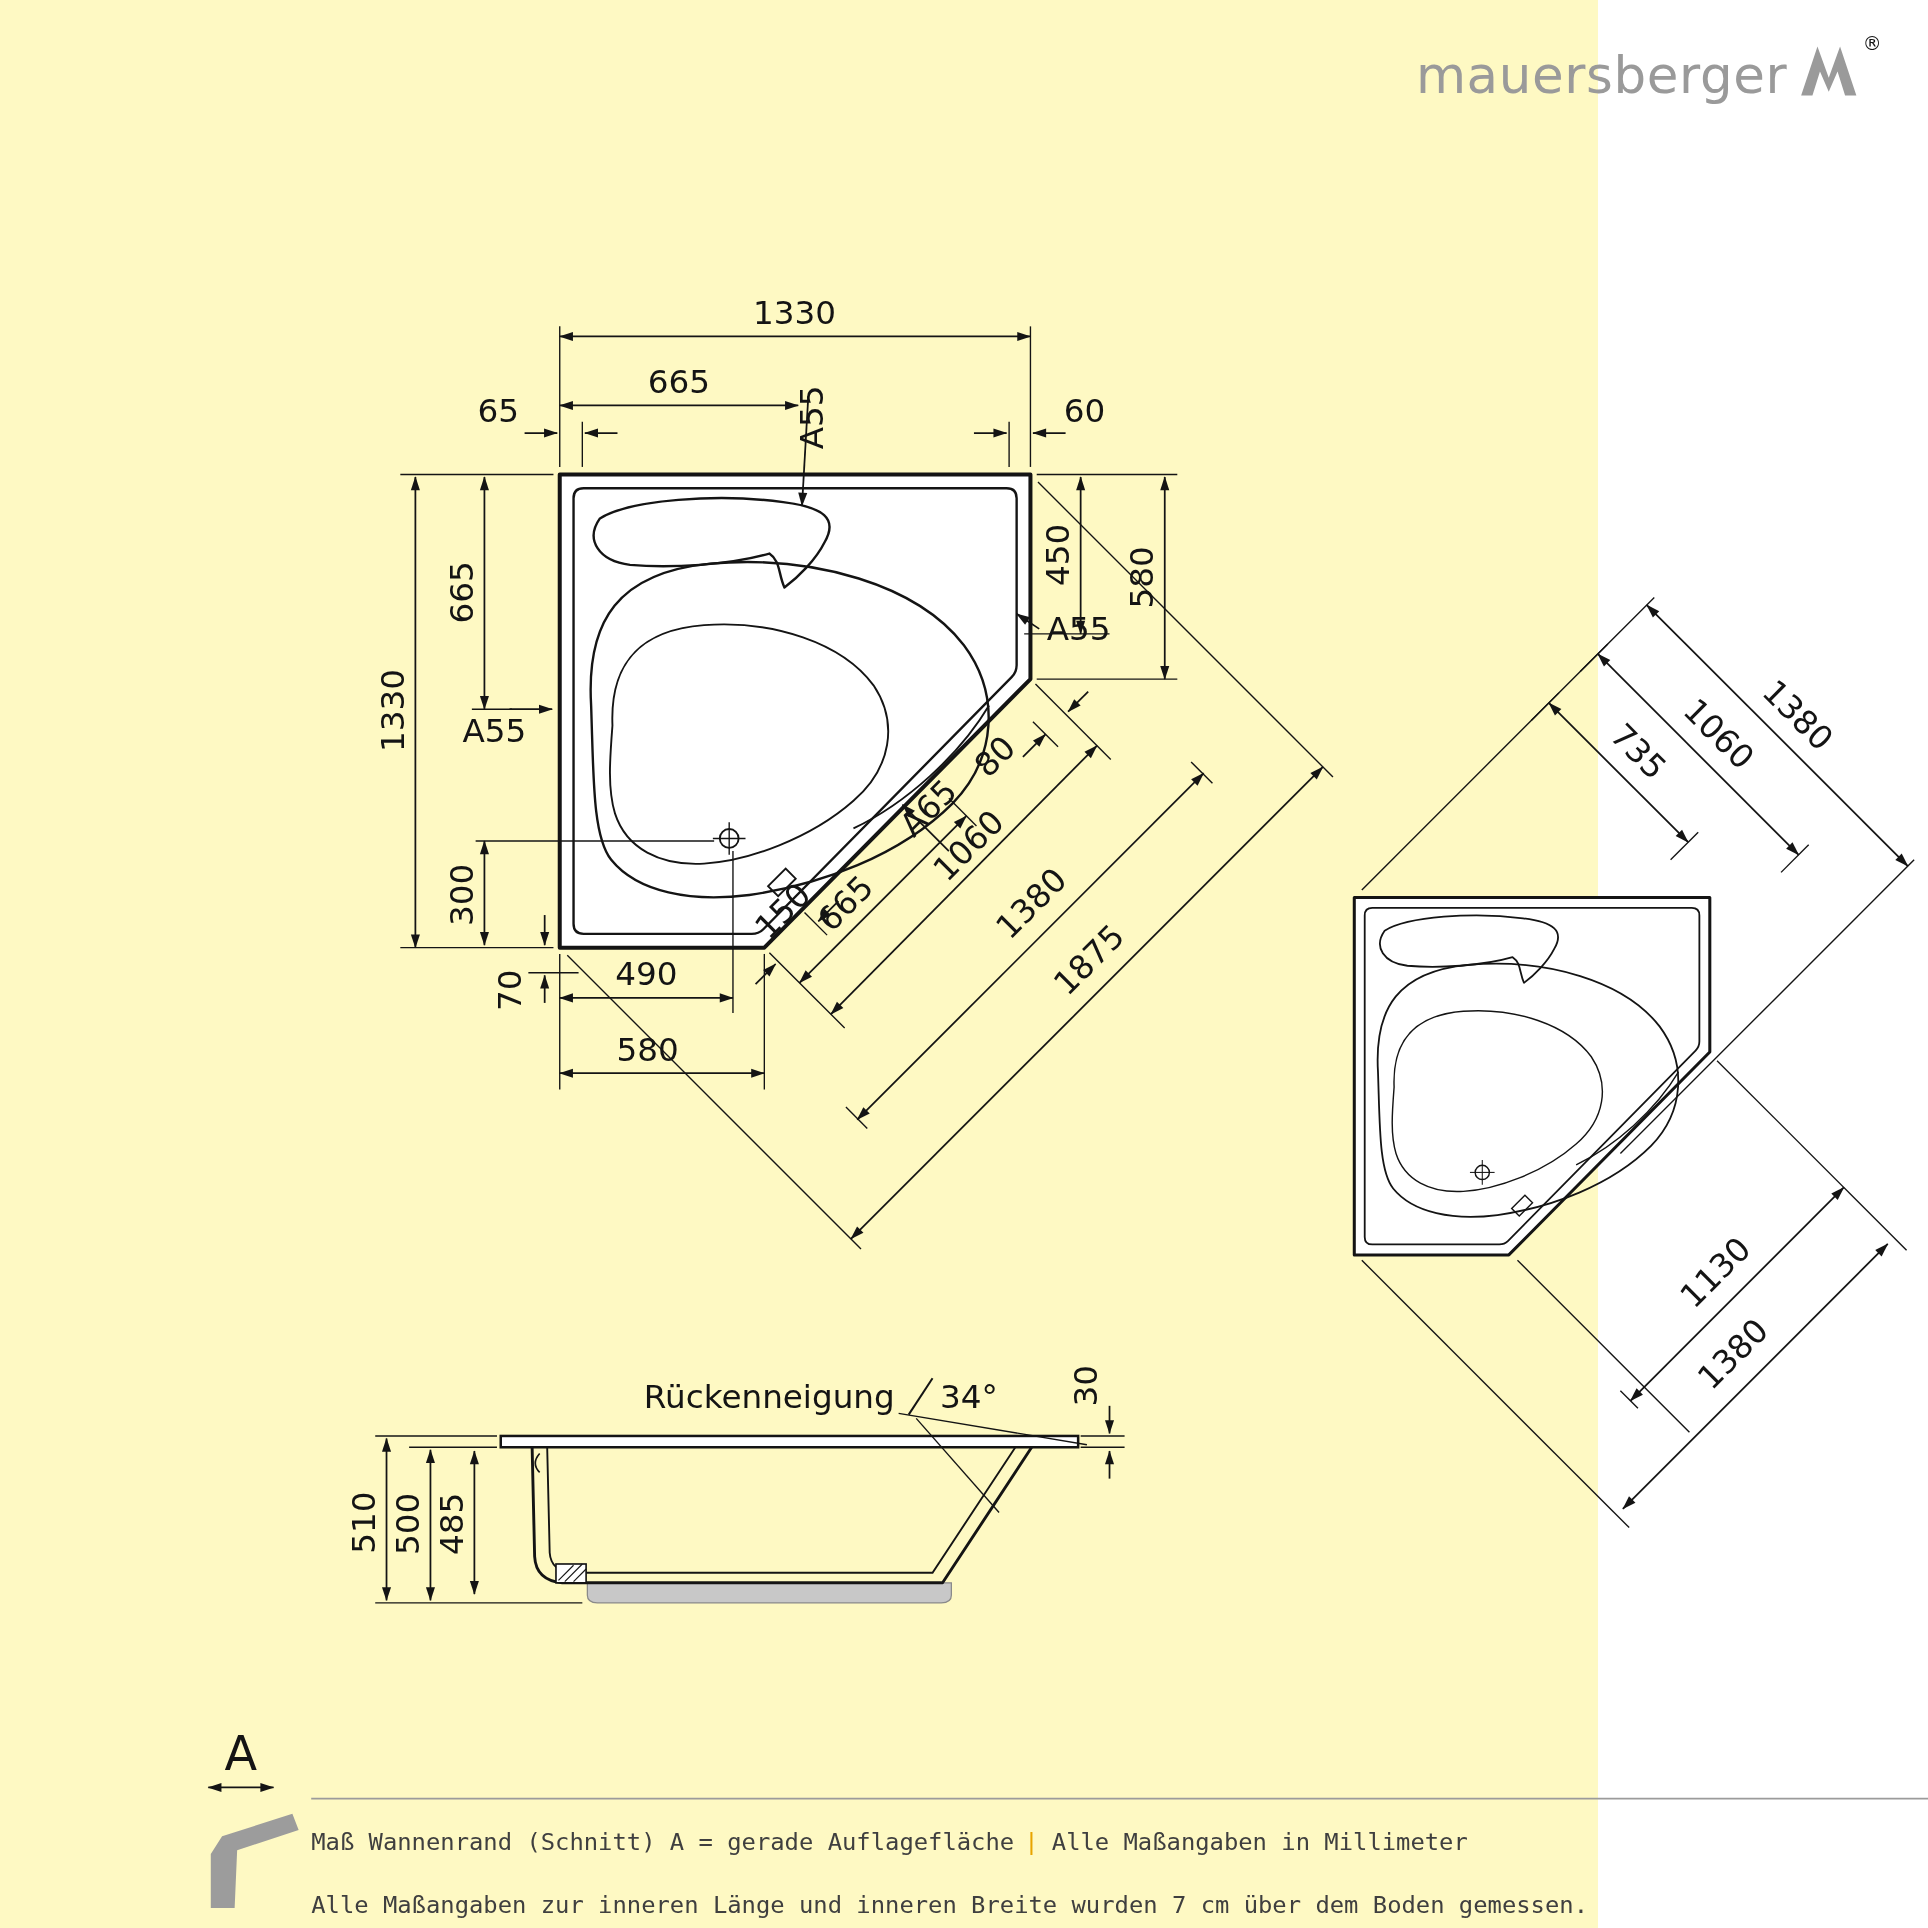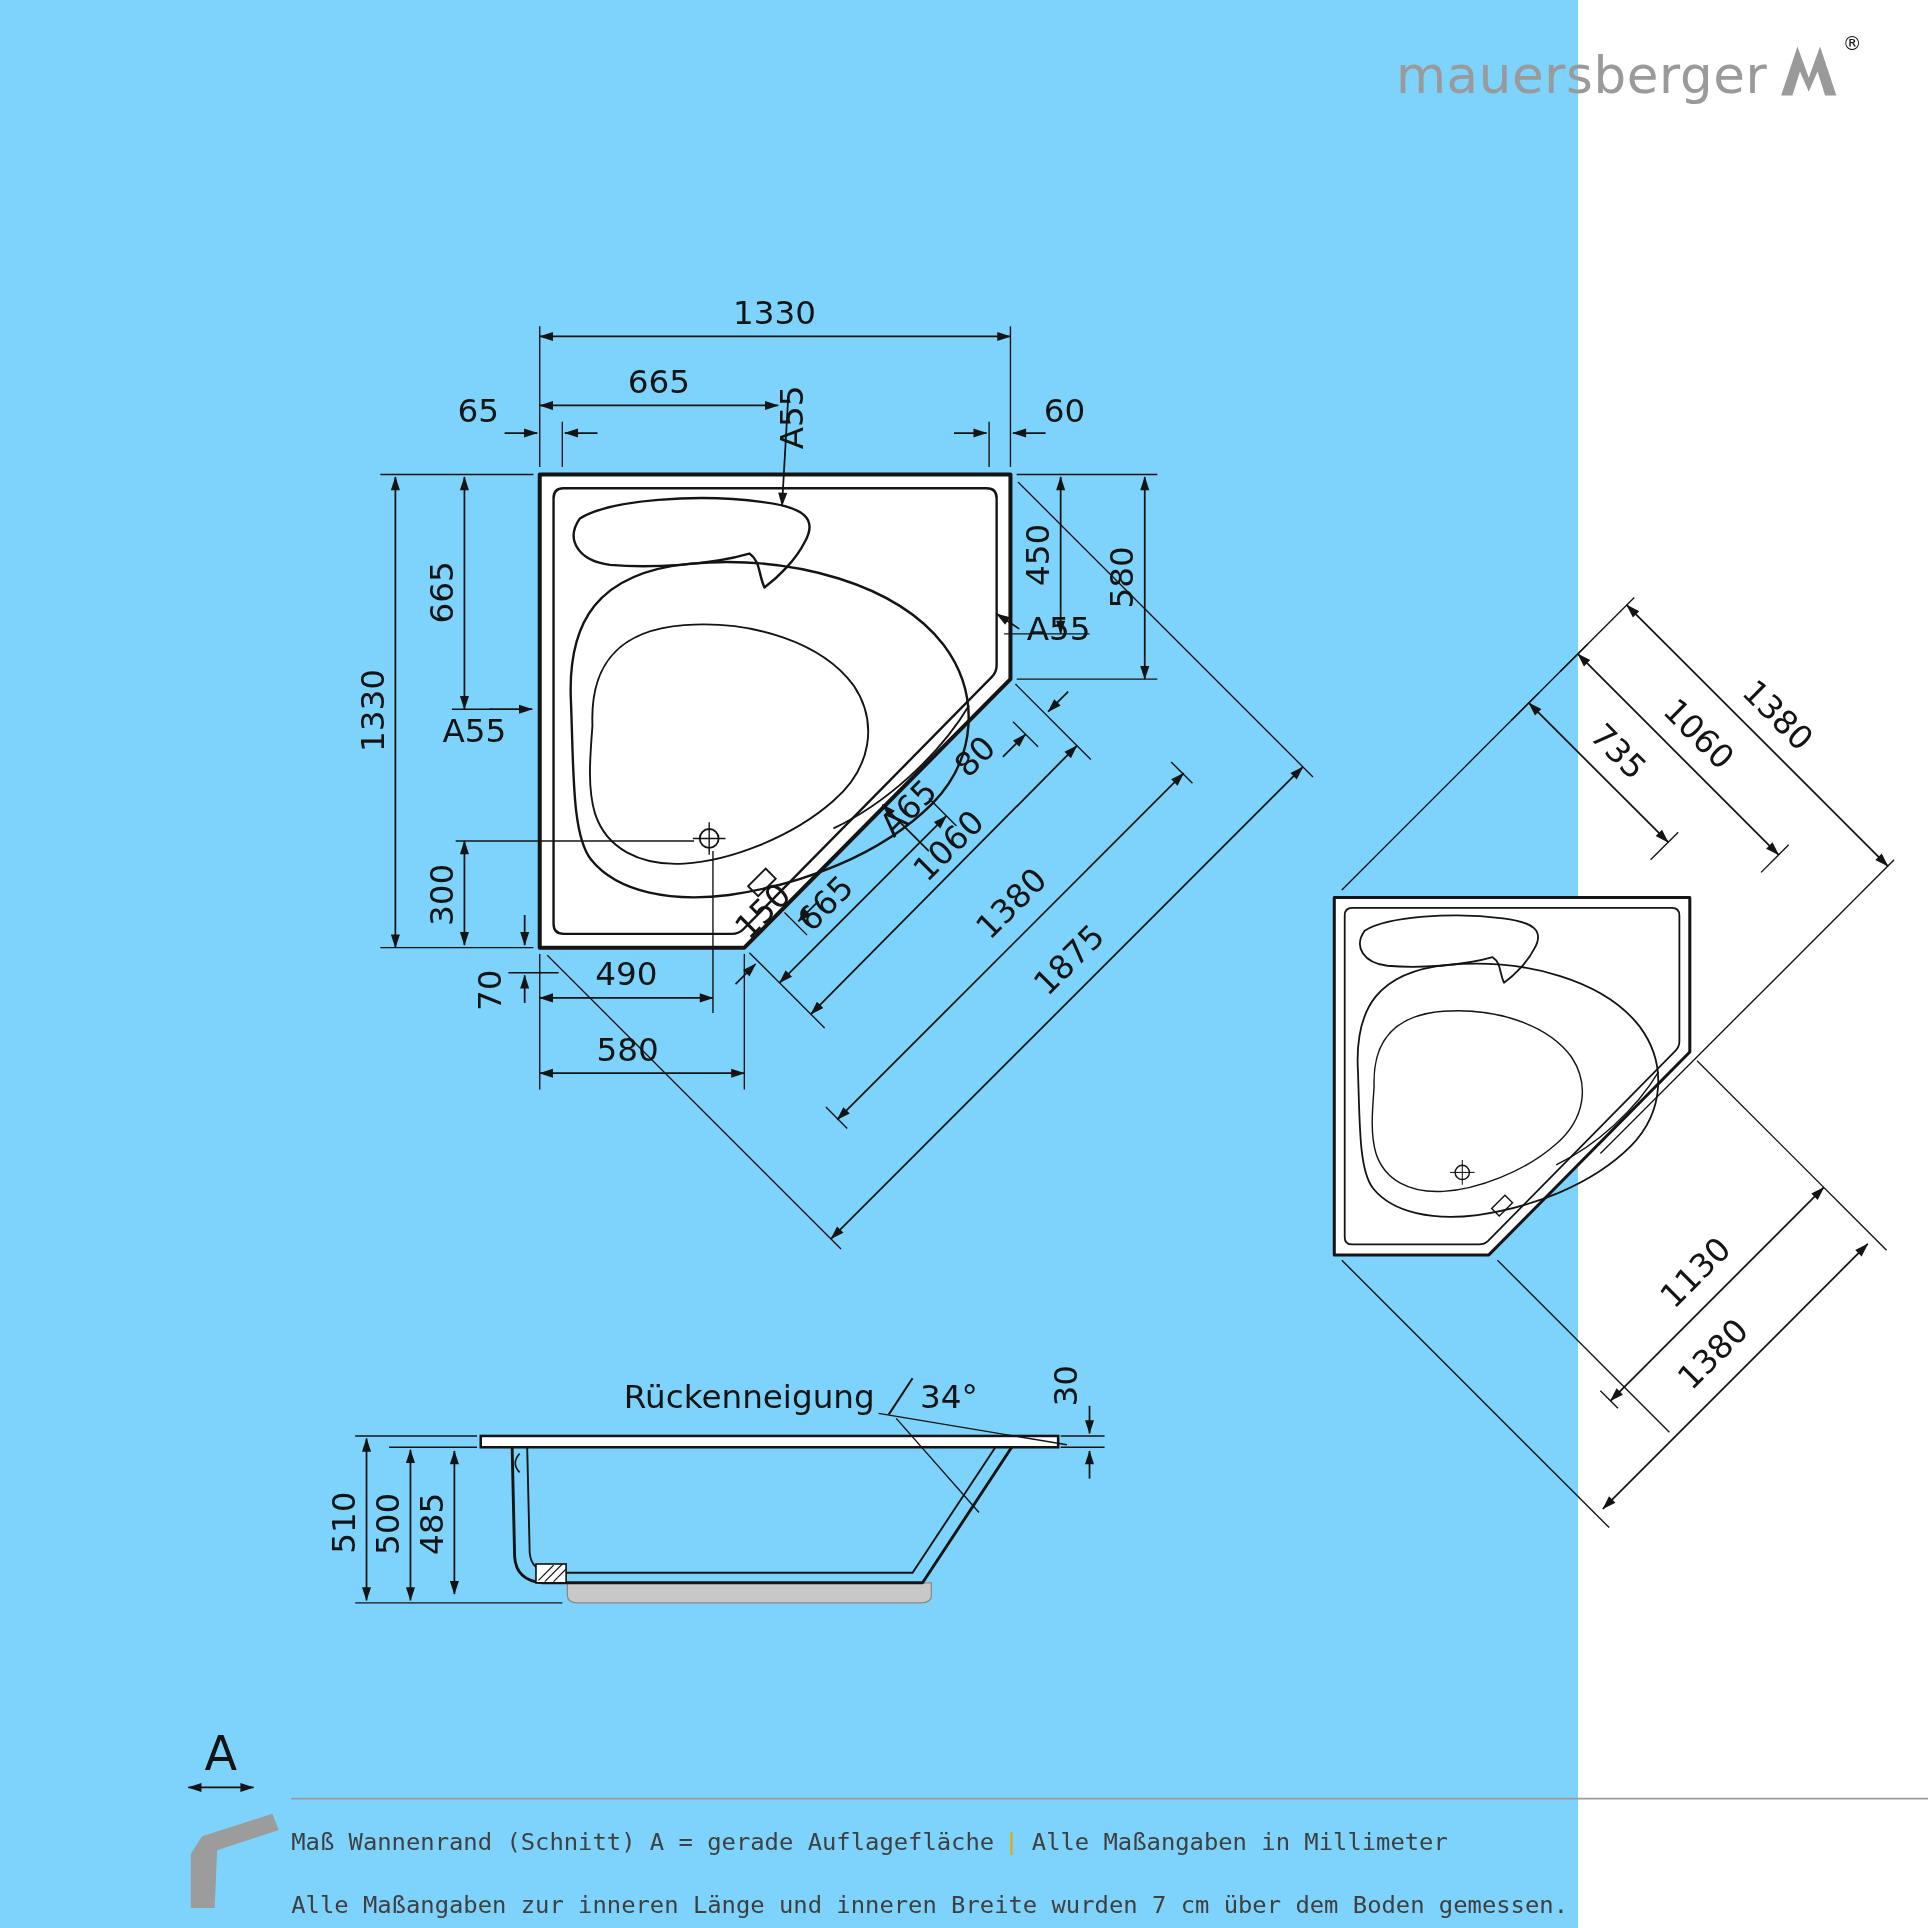--- a/index.html
+++ b/index.html
@@ -1,16 +1,16 @@
 <!DOCTYPE html>
 <html style="font-size:15px"><head>
 <meta charset="utf-8">
 <style>
   html,body{margin:0;padding:0;background:#ffffff;}
-  #canvas{width:1578px;height:1928px;background:#7dd3fc;position:relative;}
+  #canvas{width:1578px;height:1928px;background:#fef9c3;position:relative;padding-left:20px;}
   svg{display:block;}
   text{font-family:"DejaVu Sans","Liberation Sans",sans-serif;fill:#141414;}
   .oln{fill:#ffffff;stroke:#141414;stroke-width:3.2;stroke-linejoin:round;}
   .iln{fill:none;stroke:#141414;stroke-width:1.9;stroke-linejoin:round;}
   .iln2{fill:none;stroke:#141414;stroke-width:1.5;}
   .ext{stroke:#141414;stroke-width:1.1;fill:none;}
   .dim{stroke:#141414;stroke-width:1.4;fill:none;marker-start:url(#arw);marker-end:url(#arw);}
   .dm1{stroke:#141414;stroke-width:1.4;fill:none;marker-end:url(#arw);}
   .dt{font-size:26px;text-anchor:middle;}
   .dts{font-size:26px;text-anchor:start;}

